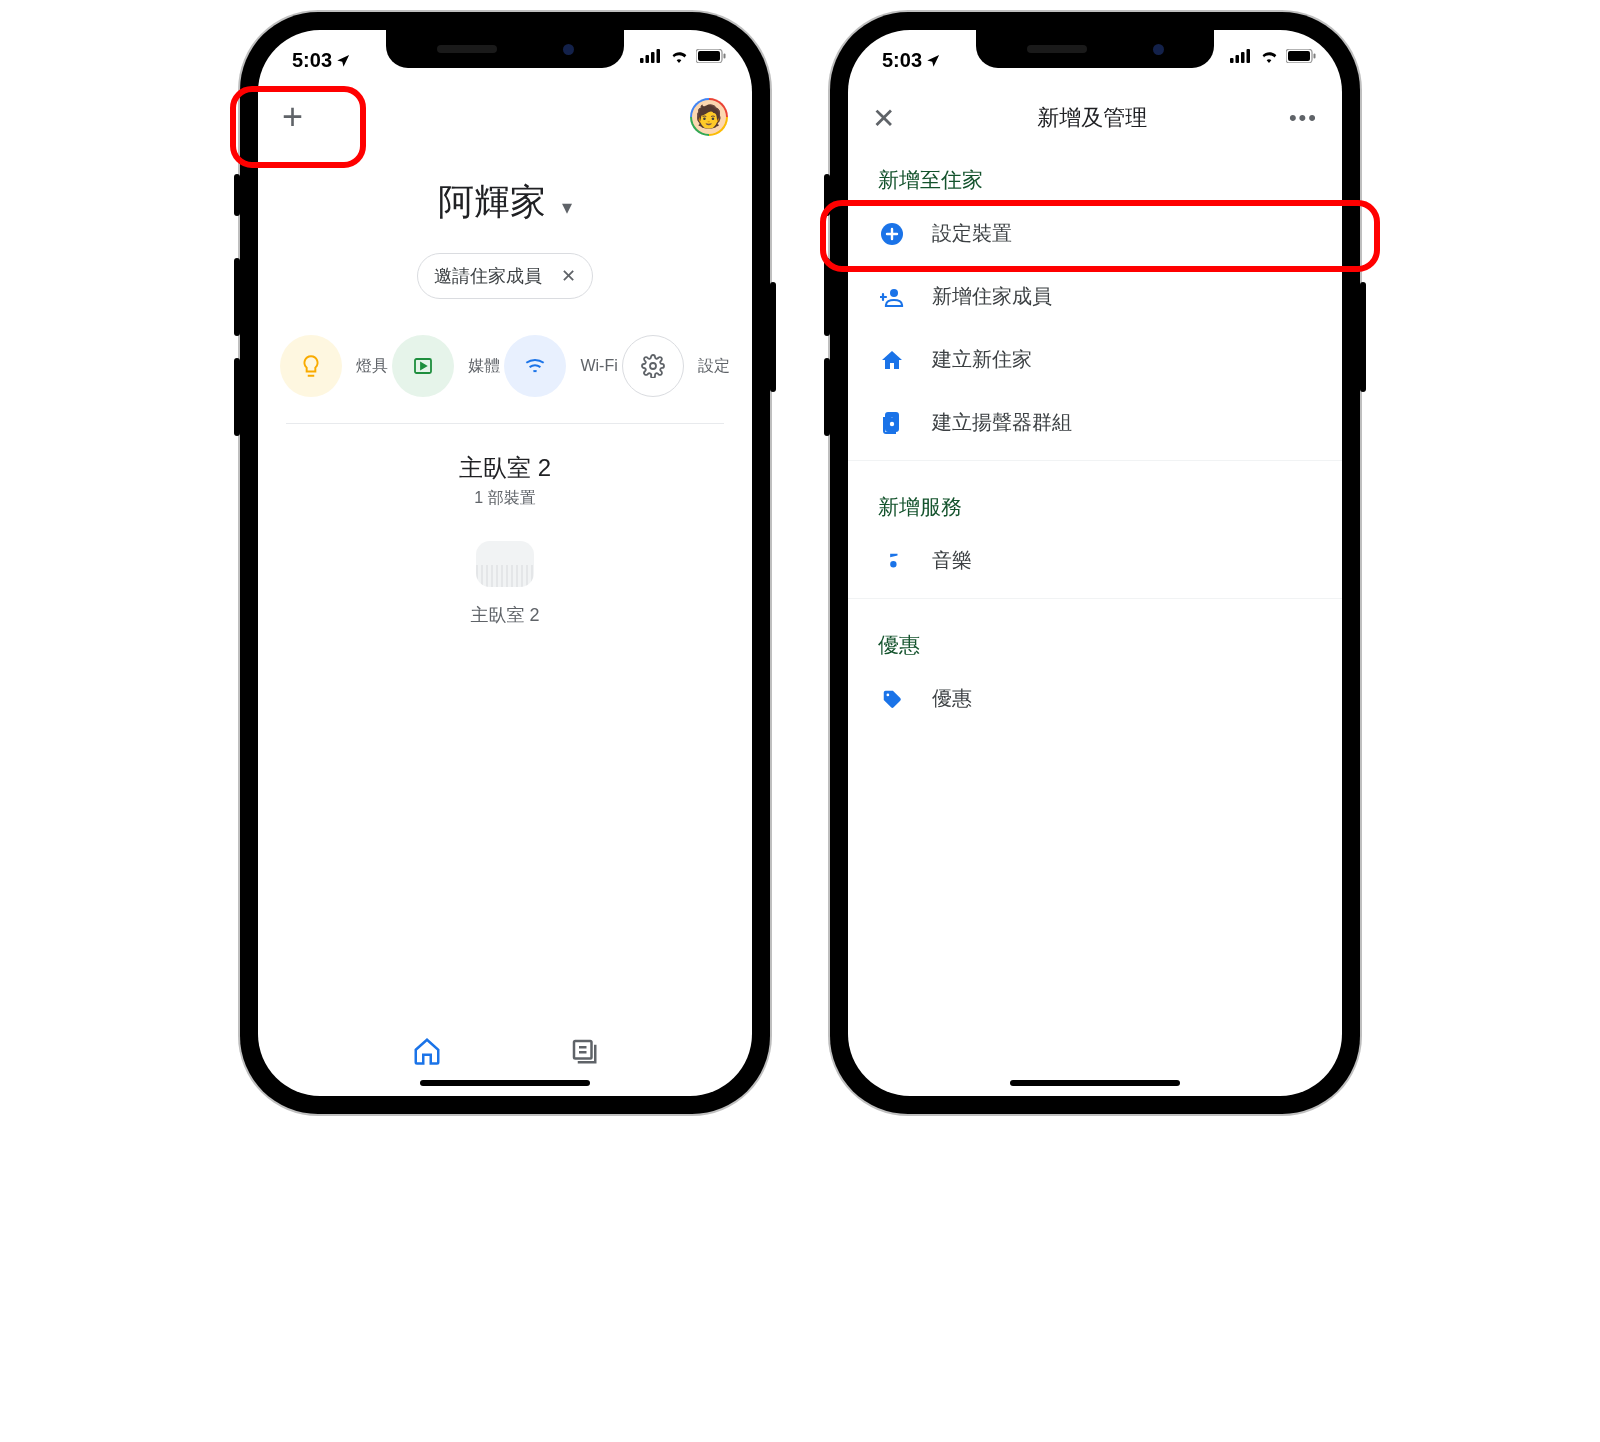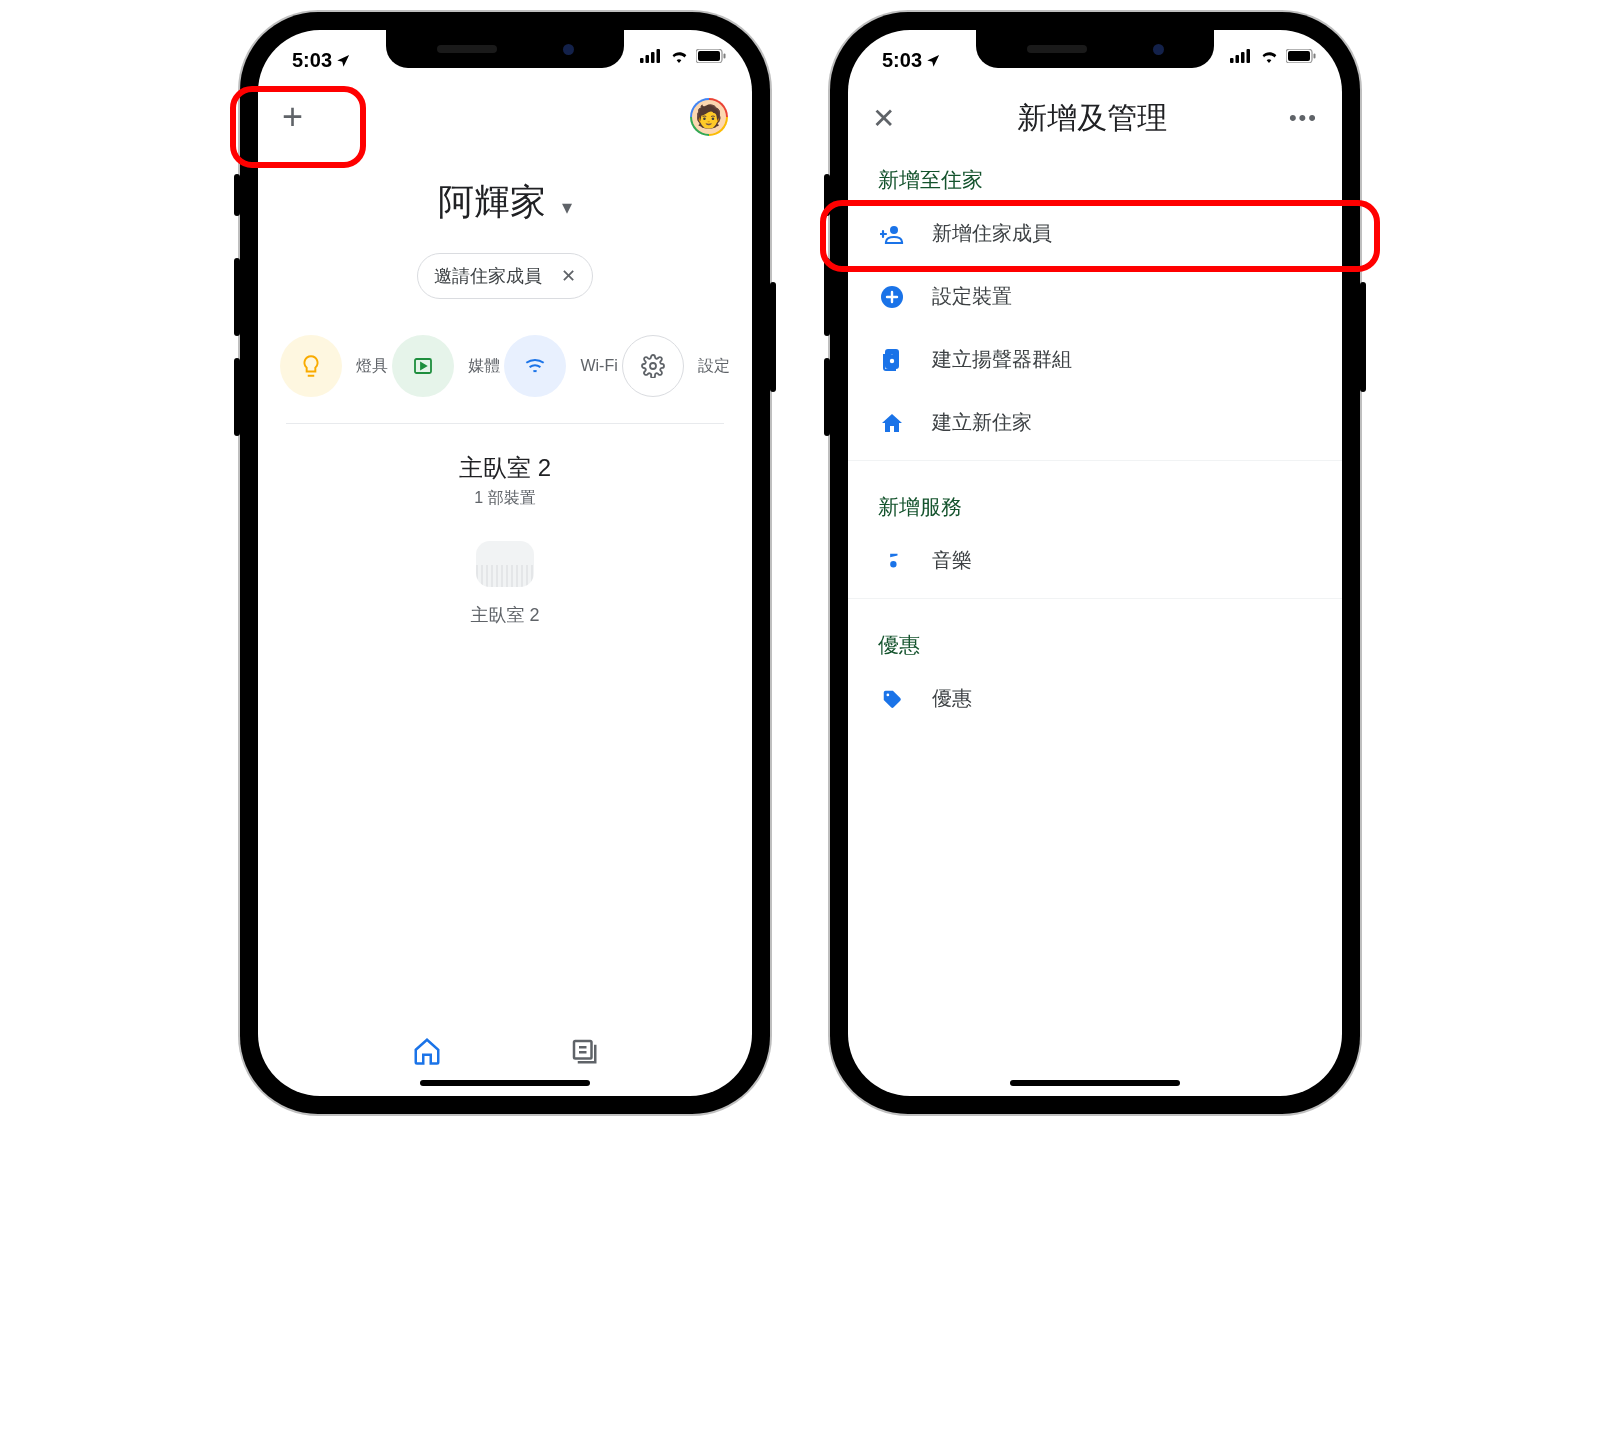--- a/index.html
+++ b/index.html
@@ -137,21 +137,21 @@
   }
   .tab-ic{color:#5f6368;}
   .tab-ic.active{color:#1a73e8;}
 
   
   .modal-header{
     display:flex;align-items:center;justify-content:space-between;
     padding:14px 24px 0;height:58px;
   }
   .close-x{font-size:28px;color:#5f6368;font-weight:300;}
-  .modal-title{font-size:30px;color:#202124;}
+  .modal-title{font-size:22px;color:#202124;}
   .more-dots{font-size:22px;color:#5f6368;letter-spacing:2px;}
 
   .section-label{color:#14532d;font-size:21px;padding:26px 30px 8px;}
   .menu-item{
     display:flex;align-items:center;gap:26px;
     padding:18px 30px;font-size:20px;color:#3c4043;
   }
   .menu-item .mi-ic{width:28px;display:flex;justify-content:center;color:#1a73e8;}
   .thin-div{height:1px;background:#f1f3f4;margin:6px 0;}
 
@@ -324,58 +324,58 @@
       <div class="close-x">✕</div>
       <div class="modal-title">新增及管理</div>
       <div class="more-dots">•••</div>
     </div>
 
     <div class="section-label">新增至住家</div>
 
     <div class="menu-item">
       <div class="mi-ic">
         <svg width="24" height="24" viewBox="0 0 24 24" fill="currentColor">
+            <circle cx="12" cy="12" r="11"></circle>
+            <path d="M12 7v10M7 12h10" stroke="#fff" stroke-width="2.4" stroke-linecap="round"></path>
+          </svg>
+      </div>
+      <span>設定裝置</span>
+    </div>
+
+    <div class="menu-item">
+      <div class="mi-ic">
+        <svg width="24" height="24" viewBox="0 0 24 24" fill="currentColor">
             <circle cx="14" cy="8" r="4"></circle>
             <path d="M6 20c0-3.3 3.6-5 8-5s8 1.7 8 5v1H6zM3 9v6M0 12h6" stroke="currentColor" stroke-width="2.2" fill="none" stroke-linecap="round"></path>
           </svg>
       </div>
       <span>新增住家成員</span>
     </div>
 
     <div class="menu-item">
       <div class="mi-ic">
         <svg width="24" height="24" viewBox="0 0 24 24" fill="currentColor">
-            <circle cx="12" cy="12" r="11"></circle>
-            <path d="M12 7v10M7 12h10" stroke="#fff" stroke-width="2.4" stroke-linecap="round"></path>
-          </svg>
-      </div>
-      <span>設定裝置</span>
+            <path d="M12 3l10 9h-3v9h-5v-6h-4v6H5v-9H2z"></path>
+          </svg>
+      </div>
+      <span>建立新住家</span>
     </div>
 
     <div class="menu-item">
       <div class="mi-ic">
         <svg width="24" height="24" viewBox="0 0 24 24" fill="none" stroke="currentColor" stroke-width="2">
             <rect x="6" y="2" width="12" height="18" rx="2" fill="currentColor"></rect>
             <circle cx="12" cy="13" r="3.2" fill="#fff"></circle>
             <circle cx="12" cy="6.5" r="1.4" fill="#fff"></circle>
             <path d="M4 6v14a2 2 0 002 2h10"></path>
           </svg>
       </div>
       <span>建立揚聲器群組</span>
     </div>
 
-    <div class="menu-item">
-      <div class="mi-ic">
-        <svg width="24" height="24" viewBox="0 0 24 24" fill="currentColor">
-            <path d="M12 3l10 9h-3v9h-5v-6h-4v6H5v-9H2z"></path>
-          </svg>
-      </div>
-      <span>建立新住家</span>
-    </div>
-
     <div class="thin-div"></div>
     <div class="section-label">新增服務</div>
 
 
     <div class="menu-item">
       <div class="mi-ic">
         <svg width="22" height="22" viewBox="0 0 24 24" fill="currentColor">
             <path d="M10 4v11.5A3.5 3.5 0 1113.5 19 3.5 3.5 0 0110 15.5V8l8-2V4z"></path>
           </svg>
       </div>

